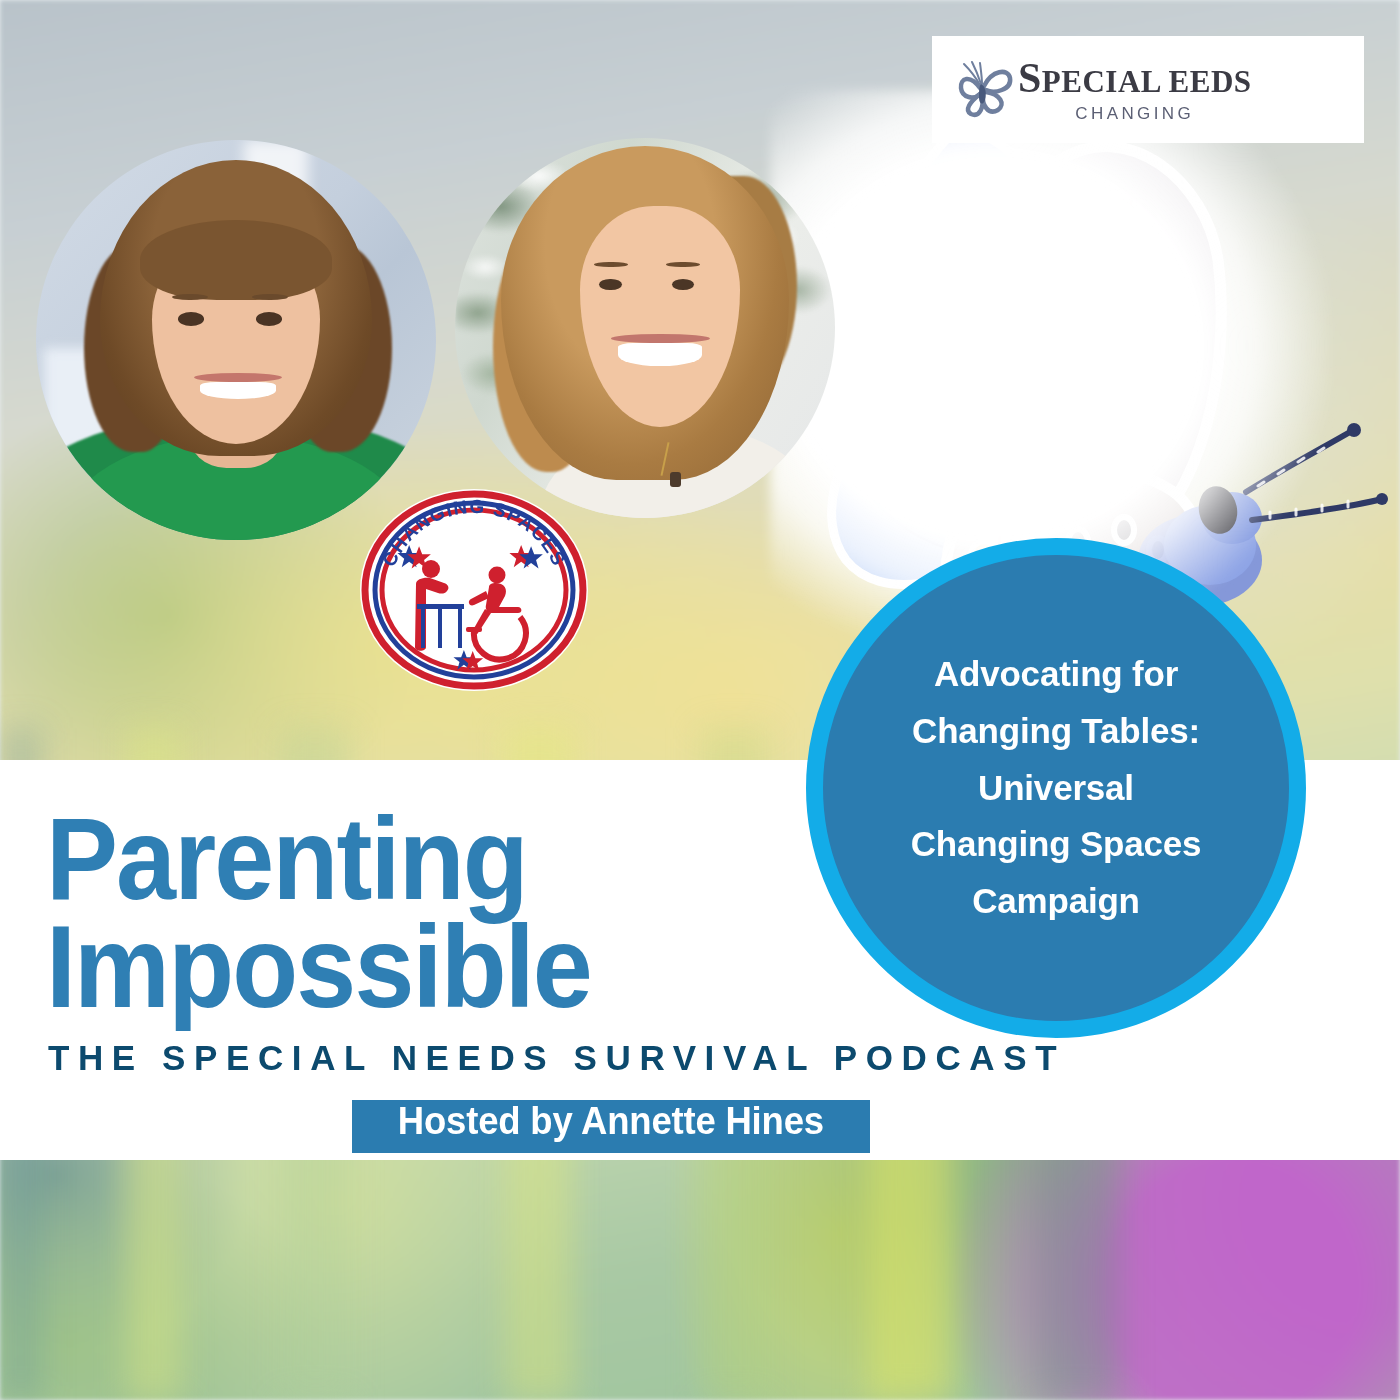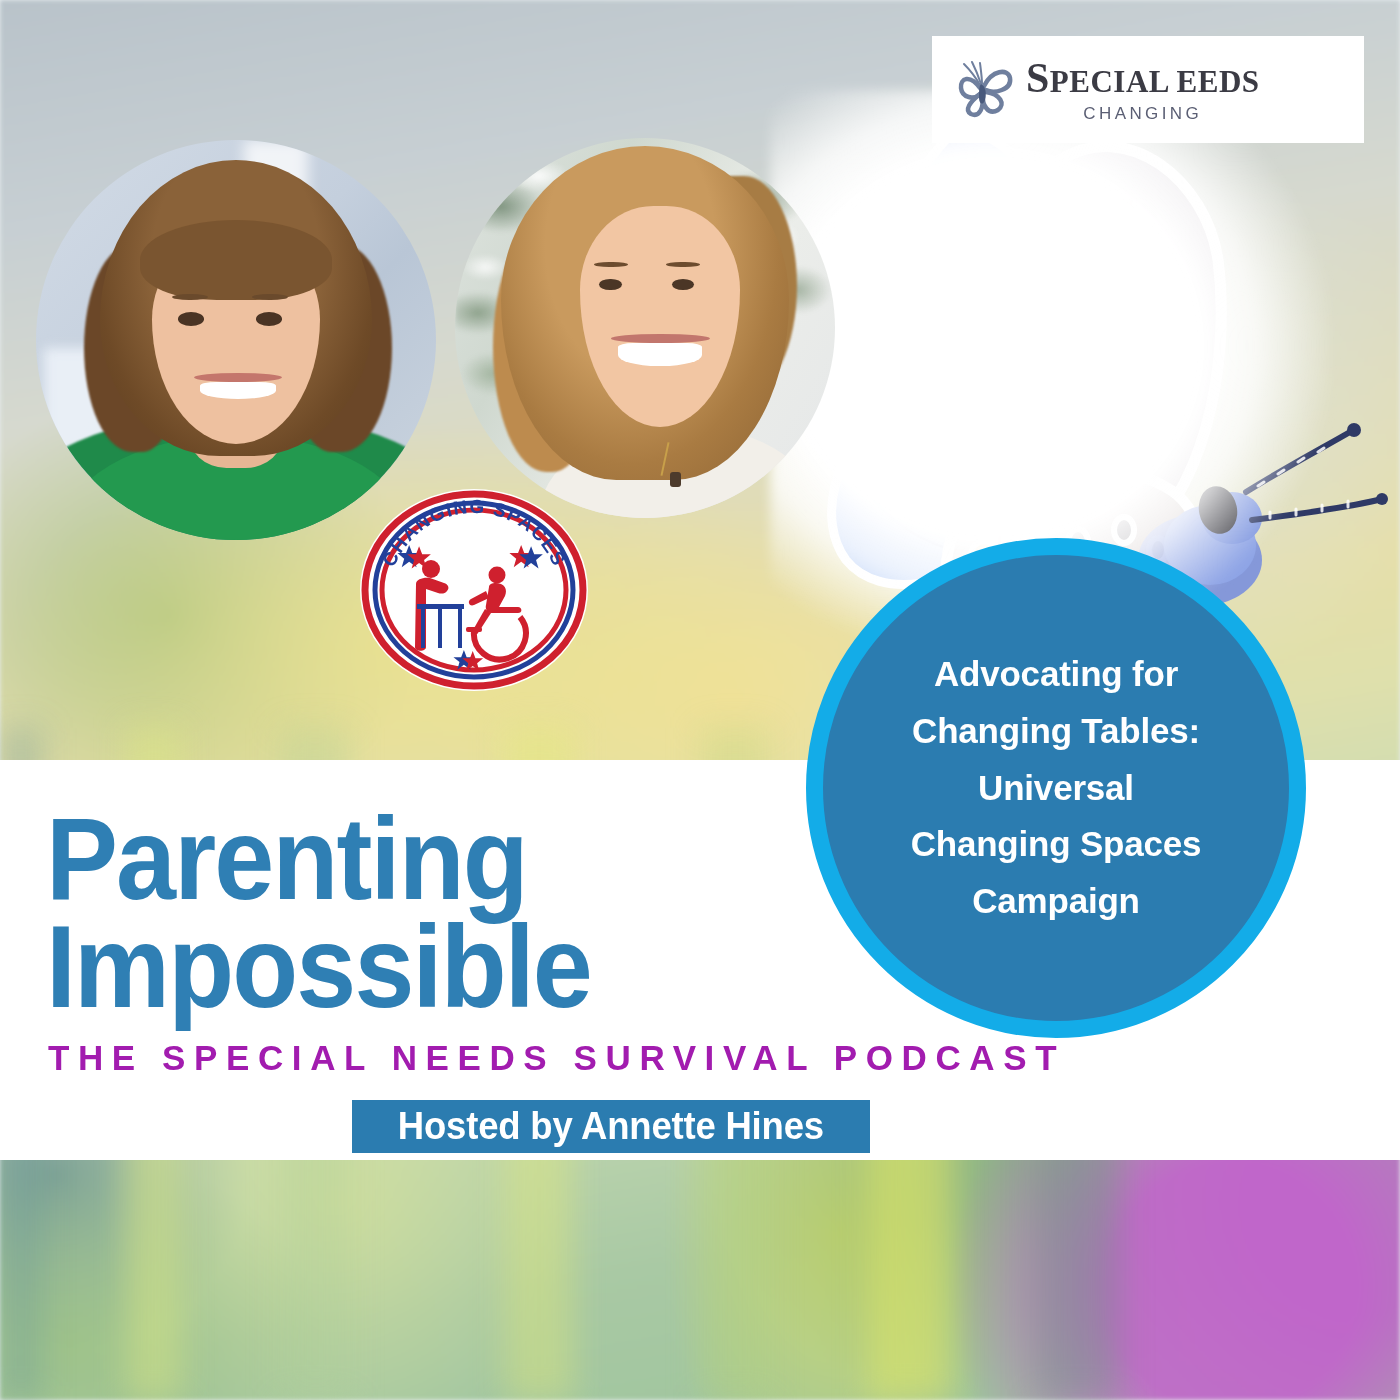--- a/index.html
+++ b/index.html
@@ -117,21 +117,21 @@
   .b-pend{position:absolute;left:56.5%;top:88%;width:11px;height:15px;background:#4d3b2c;border-radius:3px;}
 
   
   .badge{position:absolute;left:358px;top:487px;width:232px;height:206px;}
 
   
   .logo-card{
     position:absolute;left:932px;top:36px;width:432px;height:107px;
     background:#ffffff;display:flex;align-items:center;padding-left:22px;box-sizing:border-box;
   }
-  .logo-text{margin-left:10px;line-height:1;}
+  .logo-text{margin-left:2px;line-height:1;}
   .logo-main{
     font-family:"Liberation Serif", serif;font-weight:700;color:#3b3b44;
     font-size:42px;letter-spacing:.5px;white-space:nowrap;
   }
   .logo-main .sc{font-size:31px;}
   .logo-sub{
     font-family:"Liberation Sans", sans-serif;color:#5b5f74;
     font-size:17px;letter-spacing:3.4px;text-align:center;margin-top:6px;
   }
 
@@ -147,25 +147,25 @@
   }
 
   
   .title{
     position:absolute;left:46px;top:806px;width:760px;
     color:#2f7fb4;font-weight:700;font-size:116px;line-height:.93;
     letter-spacing:-2px;transform:scaleX(.93);transform-origin:left top;
   }
   .subtitle{
     position:absolute;left:48px;top:1038px;
-    color:#a21caf;font-weight:700;font-size:35px;letter-spacing:8.6px;white-space:nowrap;
+    color:#0c4a6e;font-weight:700;font-size:35px;letter-spacing:8.6px;white-space:nowrap;
   }
   .host-box{
     position:absolute;left:352px;top:1100px;width:518px;height:53px;
-    background:#2b7cb0;display:flex;align-items:center;justify-content:center;
+    background:#2b7cb0;display:flex;align-items:flex-start;justify-content:center;
   }
   .host-text{
     color:#ffffff;font-weight:700;font-size:38px;letter-spacing:-.2px;transform:scaleX(.96);
   }
 </style>
 </head>
 <body>
 
 <div id="cover">
 

